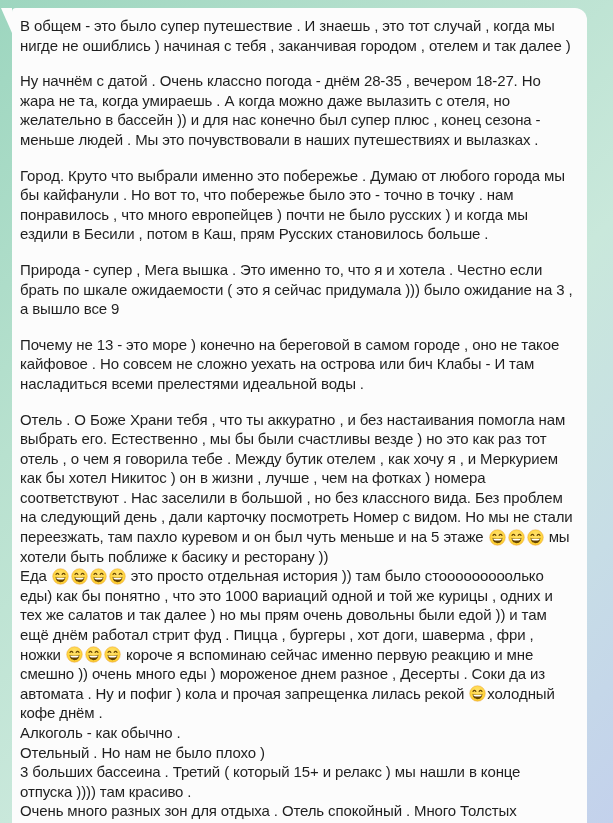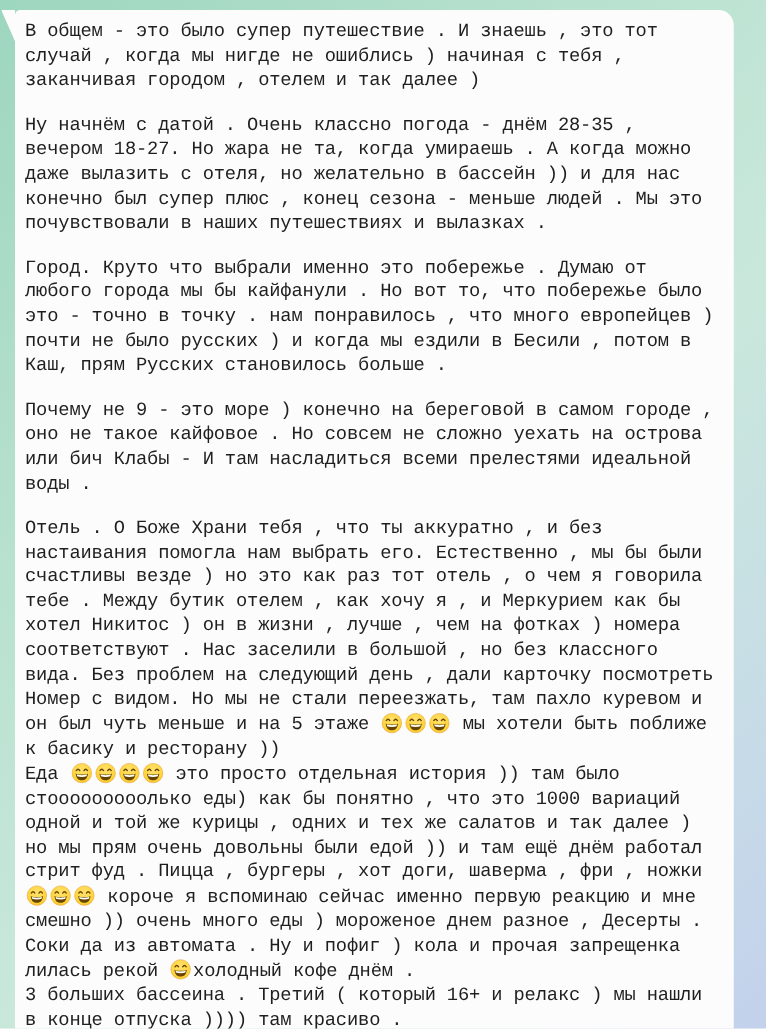--- a/index.html
+++ b/index.html
@@ -7,21 +7,21 @@
     position: relative;
     width: 613px;
     height: 823px;
     overflow: hidden;
     background: linear-gradient(135deg,
       var(--bg-start, #9dd6bf) 0%,
       #b8e1cf 32%,
       var(--bg-mid, #c9e8db) 58%,
       #c7dde6 80%,
       var(--bg-end, #c3d1ec) 100%);
-    font-family: Liberation Mono, monospace;
+    font-family: Liberation Sans, sans-serif;
   }
   .bubble {
     position: absolute;
     left: 12px;
     top: 8px;
     width: 575px;
     bottom: -14px;
     background: var(--bubble, #fcfcfc);
     border-radius: 4px 12px 12px 12px;
     box-sizing: border-box;
@@ -63,21 +63,24 @@
         <div class="para">
           <div class="line">В общем - это было супер путешествие . И знаешь , это тот случай , когда мы нигде не ошиблись ) начиная с тебя , заканчивая городом , отелем и так далее )</div>
         </div>
         <div class="para">
           <div class="line">Ну начнём с датой . Очень классно погода - днём 28-35 , вечером 18-27. Но жара  не та, когда умираешь . А когда можно даже вылазить с отеля, но желательно в бассейн )) и для нас конечно был супер плюс , конец сезона - меньше людей . Мы это почувствовали в наших путешествиях и вылазках .</div>
         </div>
         <div class="para">
           <div class="line">Город. Круто что выбрали именно это побережье . Думаю от любого города мы бы кайфанули  . Но вот то, что побережье было это - точно в точку . нам понравилось , что много европейцев ) почти не было русских ) и когда мы ездили в Бесили , потом в Каш, прям Русских становилось больше .</div>
         </div>
         <div class="para">
-          <div class="line">Почему не 9 - это море ) конечно на береговой в самом городе , оно не такое кайфовое . Но совсем не сложно уехать на острова  или бич Клабы - И там насладиться всеми прелестями идеальной воды .</div>
+          <div class="line">Природа - супер , Мега вышка . Это именно то, что я и хотела . Честно если брать по шкале ожидаемости ( это я сейчас придумала ))) было ожидание на 3 , а вышло все 9</div>
+        </div>
+        <div class="para">
+          <div class="line">Почему не 13 - это море ) конечно на береговой в самом городе , оно не такое кайфовое . Но совсем не сложно уехать на острова  или бич Клабы - И там насладиться всеми прелестями идеальной воды .</div>
         </div>
         <div class="para">
           <div class="line">Отель . О Боже Храни тебя , что ты аккуратно , и без настаивания помогла нам выбрать его. Естественно , мы бы были счастливы везде ) но это как раз тот отель , о чем я говорила тебе . Между бутик отелем , как хочу я , и Меркурием как бы хотел Никитос ) он в жизни  , лучше , чем на фотках ) номера соответствуют . Нас заселили в большой , но без классного вида. Без проблем на следующий день , дали  карточку посмотреть Номер с видом. Но мы не стали переезжать, там пахло куревом и он был чуть меньше и на 5 этаже <span class="emoji"><svg viewBox="0 0 36 36" width="17" height="17" aria-hidden="true">
     <defs>
       <radialGradient id="eg" cx="50%" cy="35%" r="75%">
         <stop offset="0%" stop-color="#ffe170"></stop>
         <stop offset="70%" stop-color="#ffd335"></stop>
         <stop offset="100%" stop-color="#f5b82e"></stop>
       </radialGradient>
     </defs>
@@ -211,18 +214,20 @@
         <stop offset="70%" stop-color="#ffd335"></stop>
         <stop offset="100%" stop-color="#f5b82e"></stop>
       </radialGradient>
     </defs>
     <circle cx="18" cy="18" r="16.5" fill="url(#eg)" stroke="#e8a33d" stroke-width="1"></circle>
     <path d="M8.5 13.6 Q11.5 9.2 14.5 13.6" fill="none" stroke="#664500" stroke-width="2.4" stroke-linecap="round"></path>
     <path d="M21.5 13.6 Q24.5 9.2 27.5 13.6" fill="none" stroke="#664500" stroke-width="2.4" stroke-linecap="round"></path>
     <path d="M7.5 18.5 C11 21.2 25 21.2 28.5 18.5 C27.5 27.5 23.5 30 18 30 C12.5 30 8.5 27.5 7.5 18.5 Z" fill="#664500"></path>
     <path d="M9.3 19.9 C13.5 21.9 22.5 21.9 26.7 19.9 L26 23.2 C21.5 24.9 14.5 24.9 10 23.2 Z" fill="#ffffff"></path>
   </svg></span>холодный кофе днём .</div>
-          <div class="line">3 больших бассеина . Третий ( который 16+ и релакс ) мы нашли в конце отпуска )))) там красиво .</div>
+          <div class="line">Алкоголь - как обычно .</div>
+          <div class="line">Отельный . Но нам не было плохо )</div>
+          <div class="line">3 больших бассеина . Третий ( который 15+ и релакс ) мы нашли в конце отпуска )))) там красиво .</div>
           <div class="line">Очень много разных зон для отдыха . Отель спокойный . Много Толстых курящих американцев . Дети были, но как-то не Бесили . Русских минимум . Сервис классный . В номерах убиралась . Программа отстой - но нам и не нужна была . Хотя европейцы эти веселились .</div>
         </div>
       </div>
   </div>
 </div>
 
 </body></html>

